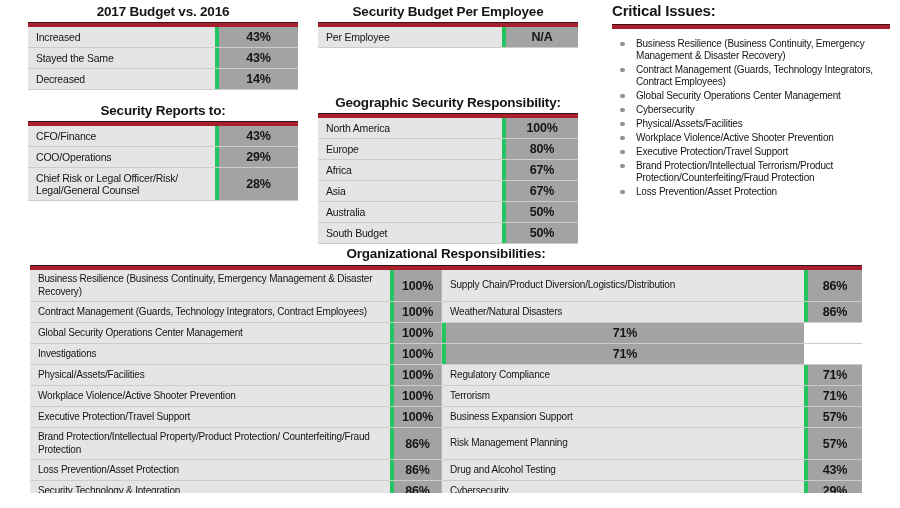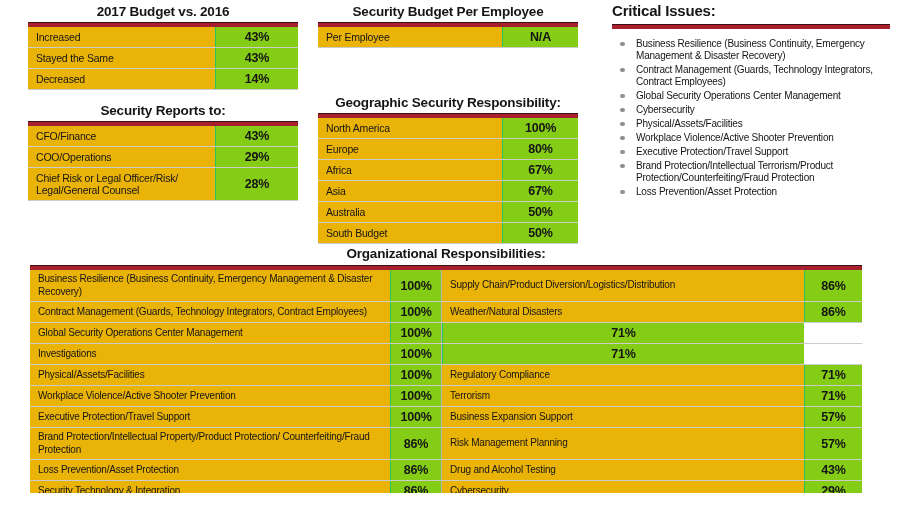--- a/index.html
+++ b/index.html
@@ -19,27 +19,27 @@
   }
   .redbar { height:4px; background:#a6202e; border-top:1px solid #401016; }
 
   .mini-row {
     display:grid; align-items:stretch; border-bottom:1px solid #cccccc;
     min-height:19px;
   }
   .mini-row.cols-a { grid-template-columns:187px 83px; }
   .mini-row.cols-b { grid-template-columns:184px 76px; }
   .cell-label {
-    background:#eab308; font-size:10.5px; line-height:12px; padding:4px 8px 4px 8px;
+    background:#e5e5e5; font-size:10.5px; line-height:12px; padding:4px 8px 4px 8px;
     display:flex; align-items:center; overflow-wrap:break-word; min-width:0;
   }
   .cell-value {
-    background:#84cc16; font-weight:bold; font-size:12.5px;
+    background:#a3a3a3; font-weight:bold; font-size:12.5px;
     display:flex; align-items:center; justify-content:center;
-    border-left:1px solid #22c55e;
+    border-left:4px solid #22c55e;
   }
   .gap13 { height:13px; }
   .gap47 { height:47px; }
 
   .ci-title { font-size:15px; font-weight:bold; padding-bottom:5px; }
   .ci-list { margin:9px 0 0 0; padding:0; list-style:none; font-size:10px; line-height:12px; }
   .ci-list li { position:relative; padding-left:24px; margin-bottom:2px; overflow-wrap:break-word; }
   .ci-bullet {
     position:absolute; left:8px; top:3.5px; width:4.5px; height:4.5px;
     border-radius:50%; background:#8f8f8f;

